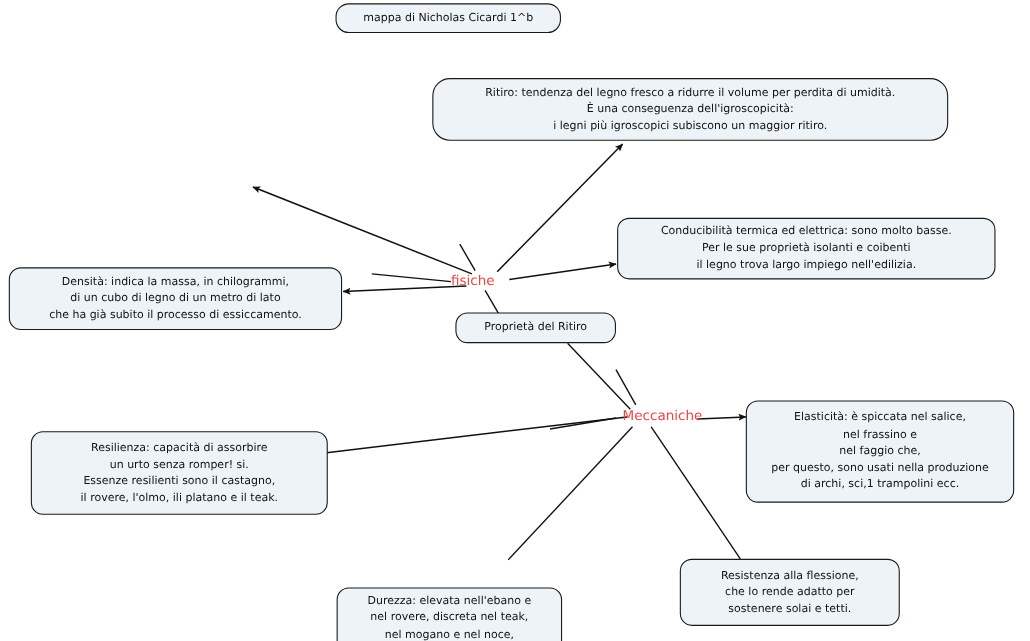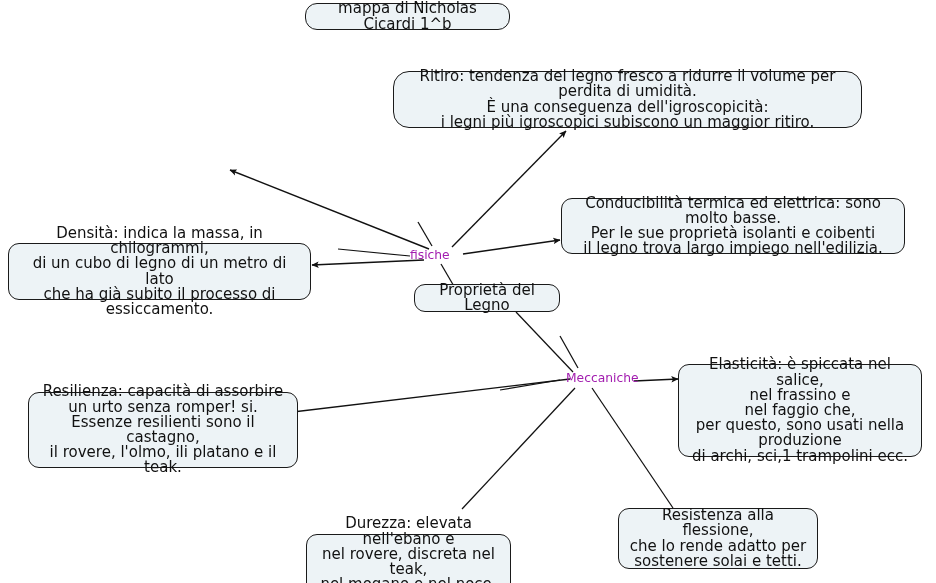--- a/index.html
+++ b/index.html
@@ -27,30 +27,30 @@
   }
   .node {
     position: absolute;
     box-sizing: border-box;
     background: #edf3f6;
     border: 1.3px solid #1a1a1a;
     border-radius: 11px;
     color: #111111;
     text-align: center;
     line-height: 15.2px;
-    font-size: 15px;
+    font-size: 10px;
     display: flex;
     align-items: center;
     justify-content: center;
     white-space: pre-line;
     padding: 3px 8px;
   }
   .label {
     position: absolute;
-    color: #a21caf;
+    color: #ef4444;
     font-size: 12.3px;
     line-height: 15px;
     background: transparent;
     white-space: nowrap;
   }
   .title-node {
     border-radius: 12px;
   }
 </style>
 </head>
@@ -99,21 +99,21 @@
   <div class="node" style="left:561px; top:198px; width:344px; height:56px;">Conducibilità termica ed elettrica: sono molto basse.
 Per le sue proprietà isolanti e coibenti
 il legno trova largo impiego nell'edilizia.</div>
 
   <div class="node" style="left:8px; top:243px; width:303px; height:57px;">Densità: indica la massa, in chilogrammi,
 di un cubo di legno di un metro di lato
 che ha già subito il processo di essiccamento.</div>
 
   <div class="label" style="left:410px; top:248px;">fisiche</div>
 
-  <div class="node" style="left:414px; top:284px; width:146px; height:28px;">Proprietà del Legno</div>
+  <div class="node" style="left:414px; top:284px; width:146px; height:28px;">Proprietà del Ritiro</div>
 
   <div class="label" style="left:566px; top:371px;">Meccaniche</div>
 
   <div class="node" style="left:678px; top:364px; width:244px; height:93px;">Elasticità: è spiccata nel salice,
 nel frassino e
 nel faggio che,
 per questo, sono usati nella produzione
 di archi, sci,1 trampolini ecc.</div>
 
   <div class="node" style="left:28px; top:392px; width:270px; height:76px;">Resilienza: capacità di assorbire

